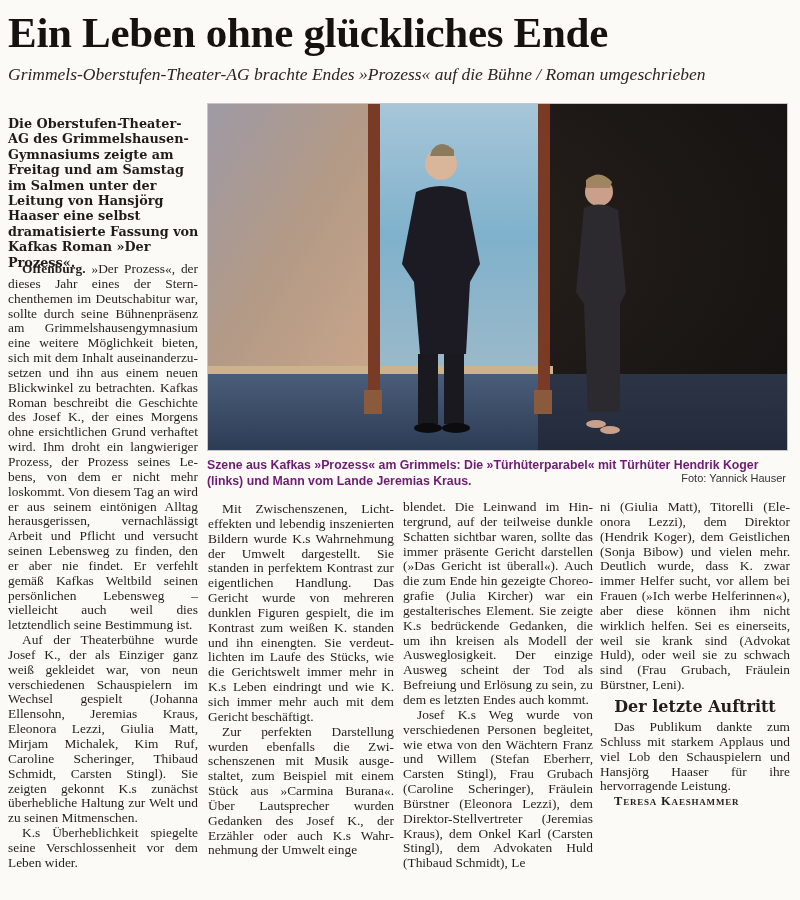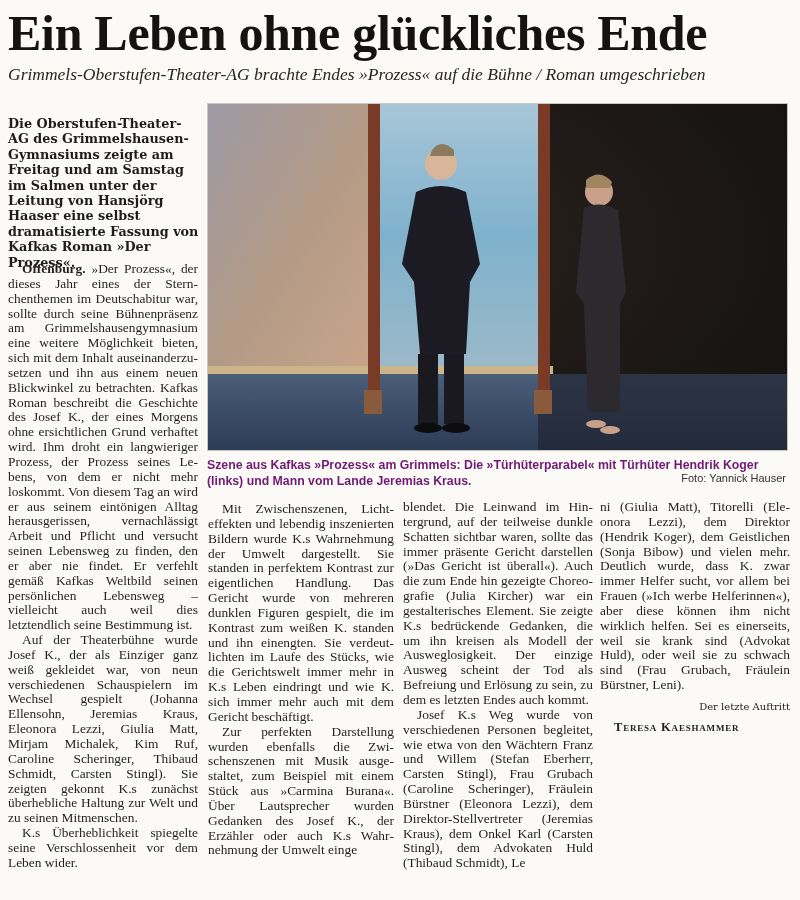--- a/index.html
+++ b/index.html
@@ -6,21 +6,21 @@
   body {
     width: 800px; height: 900px; overflow: hidden;
     background: #fbfaf6;
     color: #1e1b18;
     font-family: "DejaVu Serif", serif;
     position: relative;
   }
   .headline {
     position: absolute; left: 8px; top: 6px; width: 790px;
     font-family: "Liberation Serif", serif;
-    font-weight: bold; font-size: 50px; line-height: 54px;
+    font-weight: bold; font-size: 43px; line-height: 54px;
     letter-spacing: -0.3px; margin: 0; color: #151210;
   }
   .subhead {
     position: absolute; left: 8px; top: 62px; width: 790px;
     font-family: "Liberation Serif", serif; font-style: italic;
     font-size: 17.5px; line-height: 24px; color: #2a2622;
   }
   .lead {
     position: absolute; left: 8px; top: 116px; width: 193px;
     font-family: "DejaVu Serif", serif; font-weight: bold;
@@ -34,23 +34,23 @@
     color: #221f1c;
   }
   .col p { margin: 0; text-indent: 0; }
   .col p.ind { text-indent: 14px; }
   .col1 { left: 8px; top: 262px; width: 190px; }
   .col2 { left: 208px; top: 502px; width: 186px; }
   .col3 { left: 403px; top: 500px; width: 190px; }
   .col4 { left: 600px; top: 500px; width: 190px; }
   .dateline { font-weight: bold; }
   .subhead2 {
-    font-family: "DejaVu Serif", serif; font-weight: normal;
-    font-size: 10px; line-height: 18px; margin: 5px 0 4px 0;
-    text-align: right;
+    font-family: "DejaVu Serif", serif; font-weight: bold;
+    font-size: 16px; line-height: 18px; margin: 5px 0 4px 0;
+    text-align: center;
   }
   .byline {
     font-family: "Liberation Serif", serif; font-weight: bold;
     font-variant: small-caps; letter-spacing: 0.8px;
     font-size: 12.5px; padding-left: 14px; text-align: left;
   }
   .photo {
     position: absolute; left: 207px; top: 103px; width: 579px; height: 346px;
     overflow: hidden; background: #1b1612;
     border: 1px solid #c9c6bf;
@@ -136,14 +136,15 @@
 </div>
 
 <div class="col col3">
   <p>blendet. Die Leinwand im Hin­tergrund, auf der teilweise dunkle Schatten sichtbar wa­ren, sollte das immer präsen­te Gericht darstellen (»Das Ge­richt ist überall«). Auch die zum Ende hin gezeigte Choreo­grafie (Julia Kircher) war ein gestalterisches Element. Sie zeigte K.s bedrückende Gedan­ken, die um ihn kreisen als Mo­dell der Ausweglosigkeit. Der einzige Ausweg scheint der Tod als Befreiung und Erlösung zu sein, zu dem es letzten Endes auch kommt.</p>
   <p class="ind">Josef K.s Weg wurde von verschiedenen Personen be­gleitet, wie etwa von den Wäch­tern Franz und Willem (Ste­fan Eberherr, Carsten Stingl), Frau Grubach (Caroline Sche­ringer), Fräulein Bürstner (Eleonora Lezzi), dem Direk­tor-Stellvertreter (Jeremias Kraus), dem Onkel Karl (Cars­ten Stingl), dem Advokaten Huld (Thibaud Schmidt), Le­</p>
 </div>
 
 <div class="col col4">
   <p>ni (Giulia Matt), Titorelli (Ele­onora Lezzi), dem Direktor (Hendrik Koger), dem Geistli­chen (Sonja Bibow) und vielen mehr. Deutlich wurde, dass K. zwar immer Helfer sucht, vor allem bei Frauen (»Ich werbe Helferinnen«), aber diese kön­nen ihm nicht wirklich helfen. Sei es einerseits, weil sie krank sind (Advokat Huld), oder weil sie zu schwach sind (Frau Gru­bach, Fräulein Bürstner, Leni).</p>
   <div class="subhead2">Der letzte Auftritt</div>
+  <p class="ind">Das Publikum dankte zum Schluss mit starkem Applaus und viel Lob den Schauspielern und Hansjörg Haaser für ihre hervorragende Leistung.</p>
   <div class="byline">Teresa Kaeshammer</div>
 </div>
 
 </body></html>

